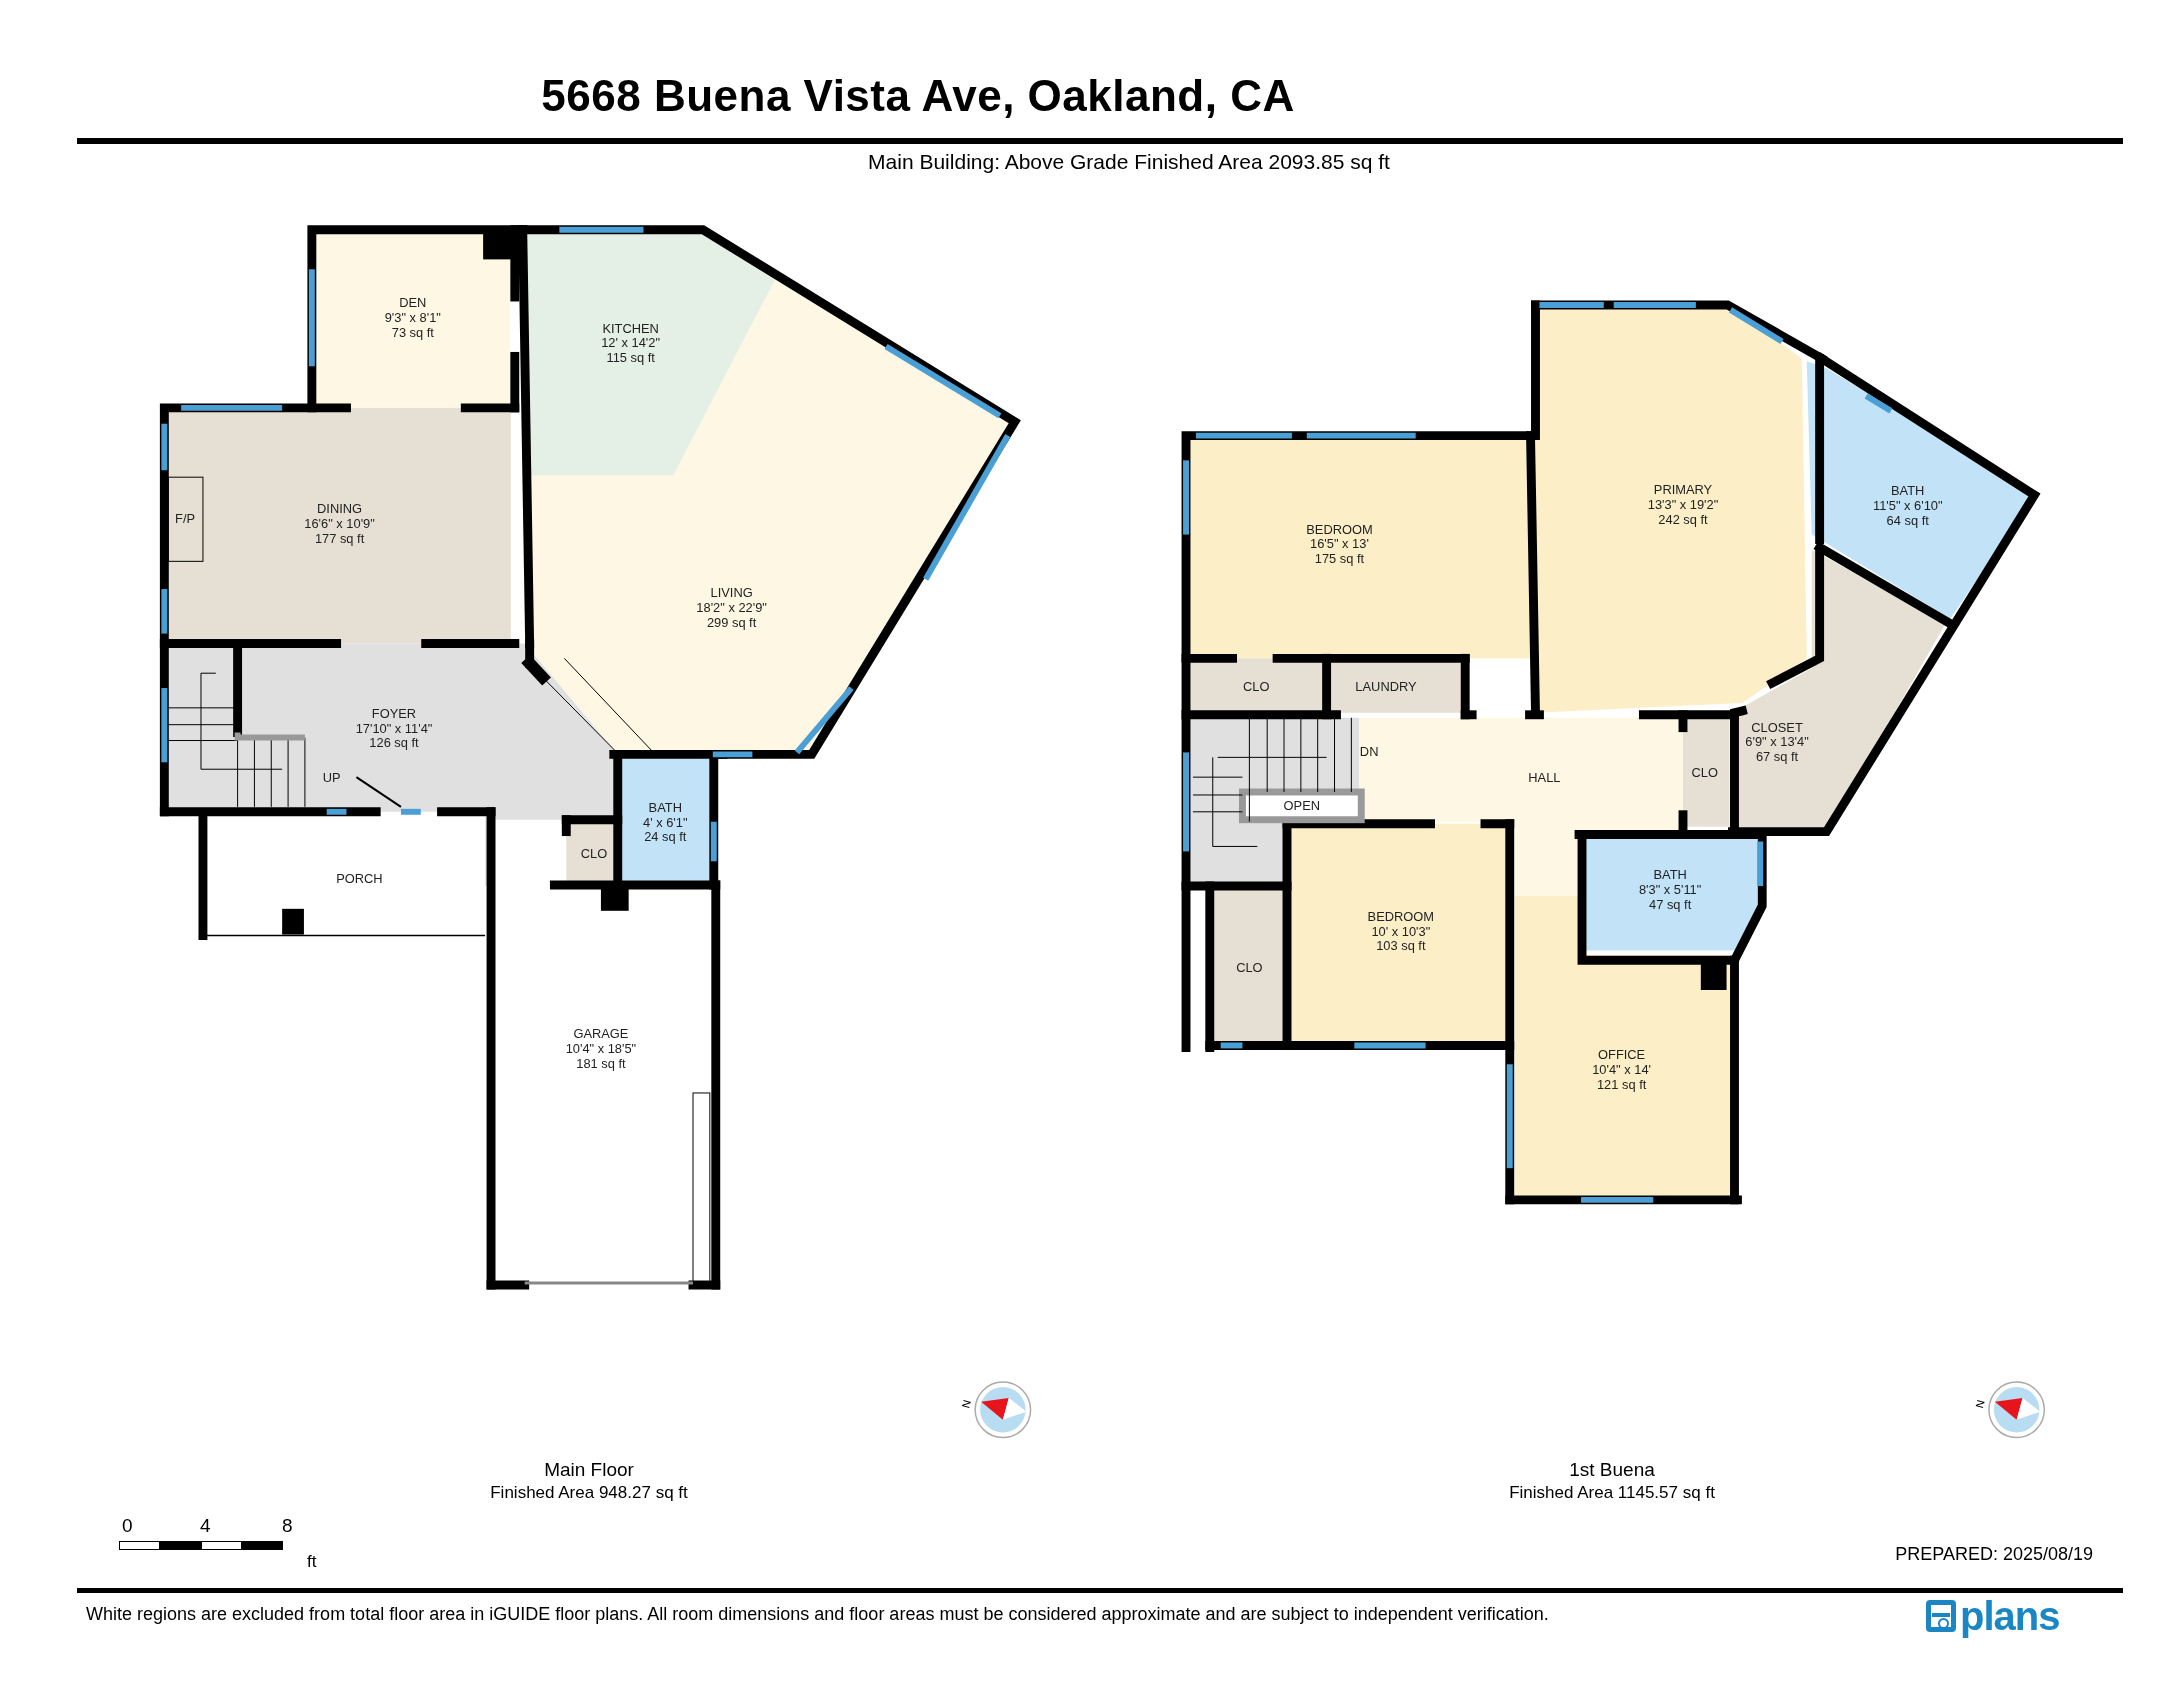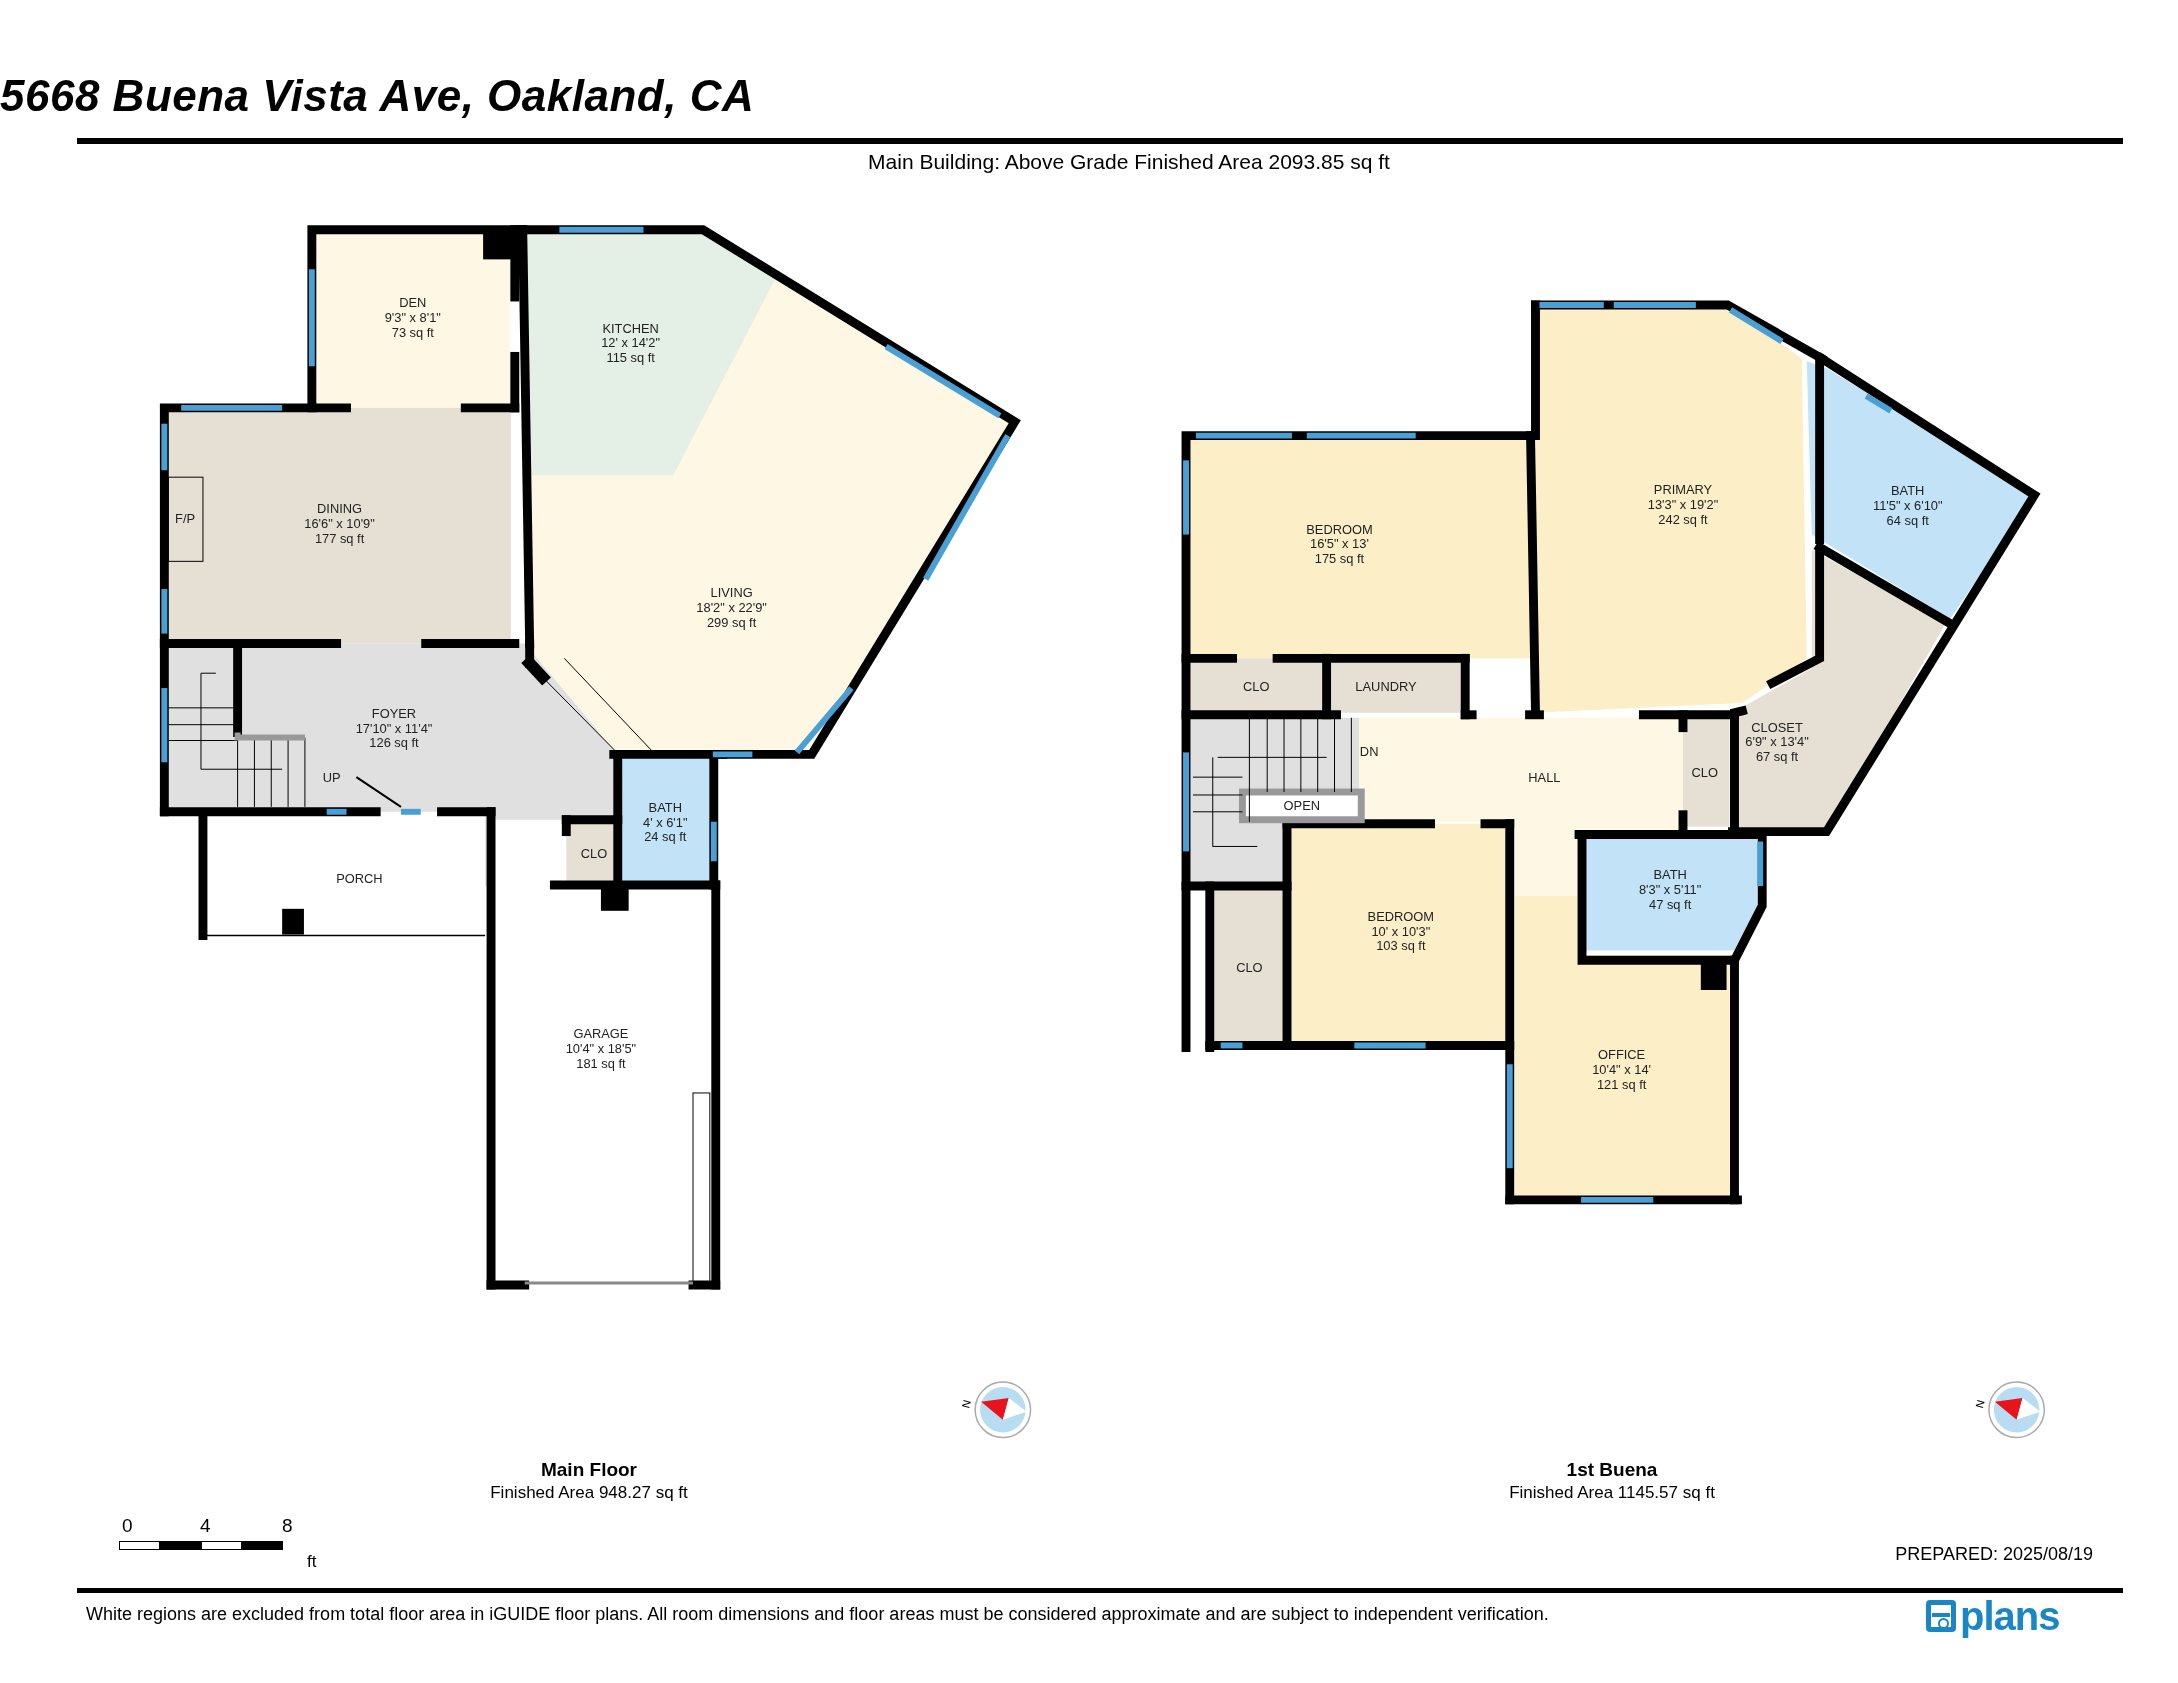--- a/index.html
+++ b/index.html
@@ -1,25 +1,25 @@
 <!DOCTYPE html>
 <html><head>
 <meta charset="utf-8">
 <style>
   html, body { margin:0; padding:0; background:#ffffff; }
   body { width:2178px; height:1683px; position:relative; overflow:hidden; font-family:"Liberation Sans", sans-serif; color:#000; }
-  .title { position:absolute; left:0; width:1836px; top:71px; text-align:left; font-size:44px; font-weight:bold; letter-spacing:0.5px;font-style:italic; }
+  .title { position:absolute; left:0; width:1836px; top:71px; text-align:center; font-size:44px; font-weight:bold; letter-spacing:0.5px; }
   .rule { position:absolute; left:77px; width:2046px; background:#000; }
   .rule.top { top:138px; height:6px; }
   .rule.bottom { top:1588px; height:5px; }
   .subtitle { position:absolute; left:0; width:2178px; top:150px; text-align:center; font-size:21px;padding-left:40px; }
   svg.plan { position:absolute; left:0; top:0; }
   .room-label { font-family:"Liberation Sans", sans-serif; font-size:13px; fill:#222; text-anchor:middle; }
   .floor-label { position:absolute; text-align:center; width:396px; }
-  .floor-label .name { font-size:19px; font-weight:bold; }
+  .floor-label .name { font-size:19px; font-weight:normal; }
   .floor-label .area { font-size:17px; margin-top:2px; }
   .prepared { position:absolute; right:85px; top:1544px; font-size:18px; }
   .disclaimer { position:absolute; left:86px; top:1604px; font-size:18px; }
   .logo { position:absolute; left:1926px; top:1596px; display:flex; align-items:center; color:#1a87c4; }
   .logo .mark { width:30px; height:32px; border:5px solid #1a87c4; border-radius:4px; box-sizing:border-box; position:relative; margin-right:4px; }
   .logo .mark::before { content:""; position:absolute; left:1px; right:1px; top:8px; height:4px; background:#1a87c4; }
   .logo .mark::after { content:""; position:absolute; left:7px; top:13px; width:7px; height:7px; border-radius:50%; border:2px solid #1a87c4; }
   .logo .text { font-size:40px; font-weight:bold; letter-spacing:-1px; line-height:1; }
   .scale { position:absolute; left:119px; top:1515px; }
   .scale .nums { position:relative; height:22px; font-size:19px; }

